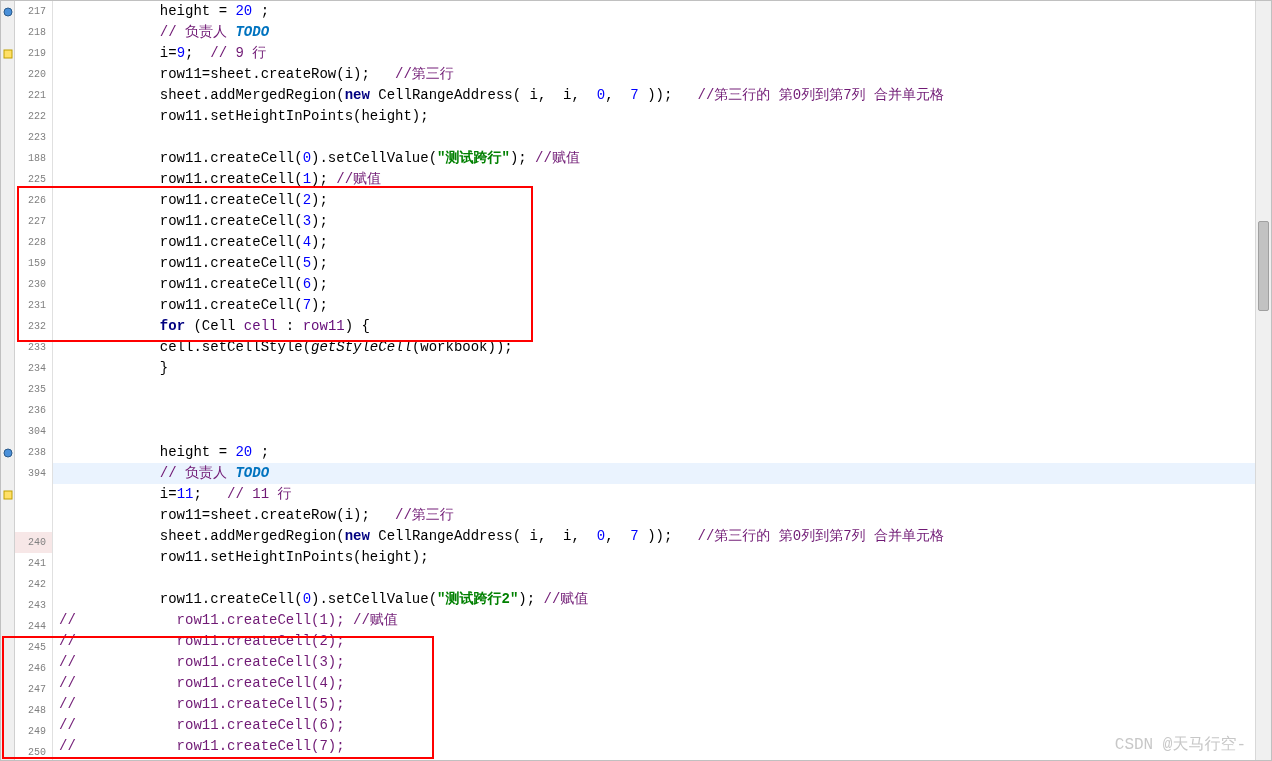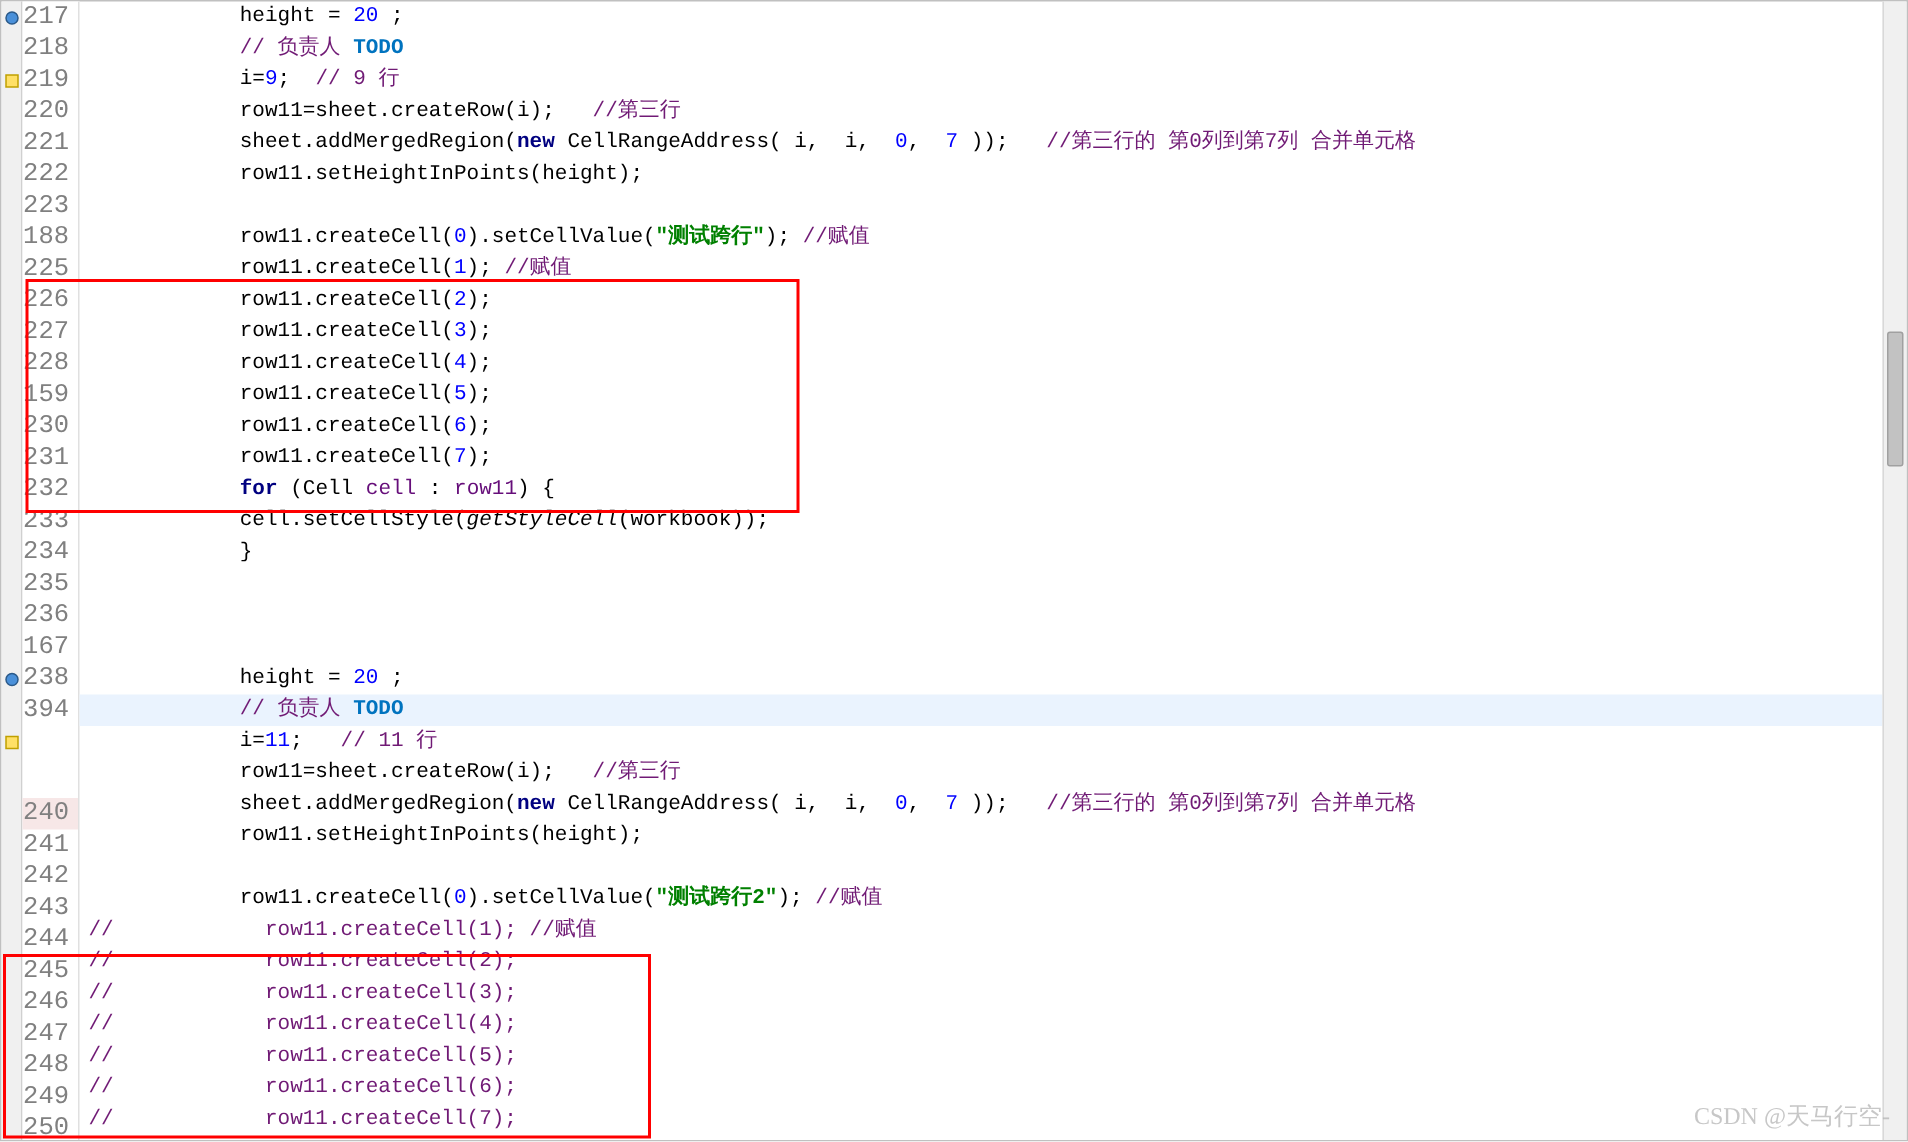--- a/index.html
+++ b/index.html
@@ -36,38 +36,38 @@
     background: #ffffff;
     border-right: 1px solid #e0e0e0;
     flex-shrink: 0;
   }
   .gutter .ln {
     height: 21px;
     line-height: 21px;
     text-align: right;
     padding-right: 6px;
     color: #808080;
-    font-size: 17px;
+    font-size: 10px;
   }
   .gutter .ln.cur { background: #f7e7e7; margin-top: 48px; }
   .code {
     flex: 1;
     white-space: pre;
     position: relative;
   }
   .line {
     height: 21px;
     line-height: 21px;
     padding-left: 6px;
   }
   .line.hl { background: #eaf3fe; }
   .c-default { color: #000000; }
   .c-kw { color: #000080; font-weight: bold; }
   .c-comment { color: #701a75; }
-  .c-comment-kw { color: #0073bf; font-weight: bold; }
+  .c-comment-kw { color: #0073bf; font-weight: bold; font-style: italic; }
   .c-string { color: #008000; font-weight: bold; }
   .c-num { color: #0000ff; }
   .c-method-italic { color: #000000; font-style: italic; }
   .c-field { color: #660e7a; }
   .scrollbar {
     width: 16px;
     background: #f0f0f0;
     border-left: 1px solid #d8d8d8;
     flex-shrink: 0;
     position: relative;
@@ -82,24 +82,24 @@
   }
   .red-box {
     position: absolute;
     border: 2px solid #ff0000;
     pointer-events: none;
   }
   .box1 { left: 17px; top: 186px; width: 516px; height: 156px; }
   .box2 { left: 2px; top: 636px; width: 432px; height: 123px; }
   .watermark {
     position: absolute;
-    right: 12px;
+    right: 26px;
     bottom: 6px;
     color: rgba(180,180,180,0.75);
-    font-family: Liberation Serif, serif;
+    font-family: Liberation Mono, monospace;
     font-size: 16px;
     pointer-events: none;
   }
 </style>
 </head>
 <body>
 
 <div class="editor">
   <div class="marker-col" id="markers">
       <div class="marker">
@@ -169,21 +169,21 @@
       <div class="ln">227</div>
       <div class="ln">228</div>
       <div class="ln">159</div>
       <div class="ln">230</div>
       <div class="ln">231</div>
       <div class="ln">232</div>
       <div class="ln">233</div>
       <div class="ln">234</div>
       <div class="ln">235</div>
       <div class="ln">236</div>
-      <div class="ln">167</div>
+      <div class="ln">304</div>
       <div class="ln">238</div>
       <div class="ln">394</div>
       <div class="ln cur">240</div>
       <div class="ln">241</div>
       <div class="ln">242</div>
       <div class="ln">243</div>
       <div class="ln">244</div>
       <div class="ln">245</div>
       <div class="ln">246</div>
       <div class="ln">247</div>

